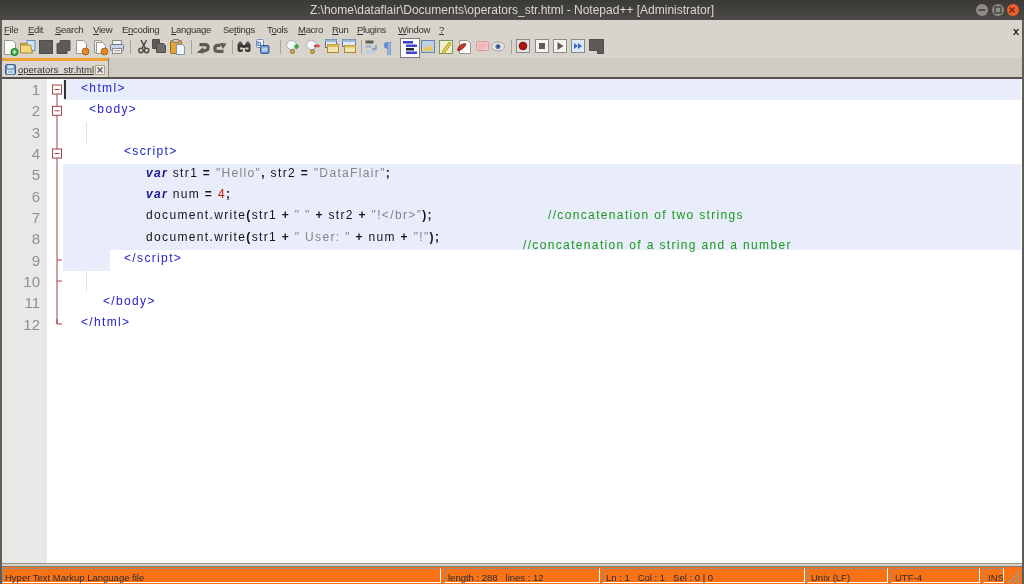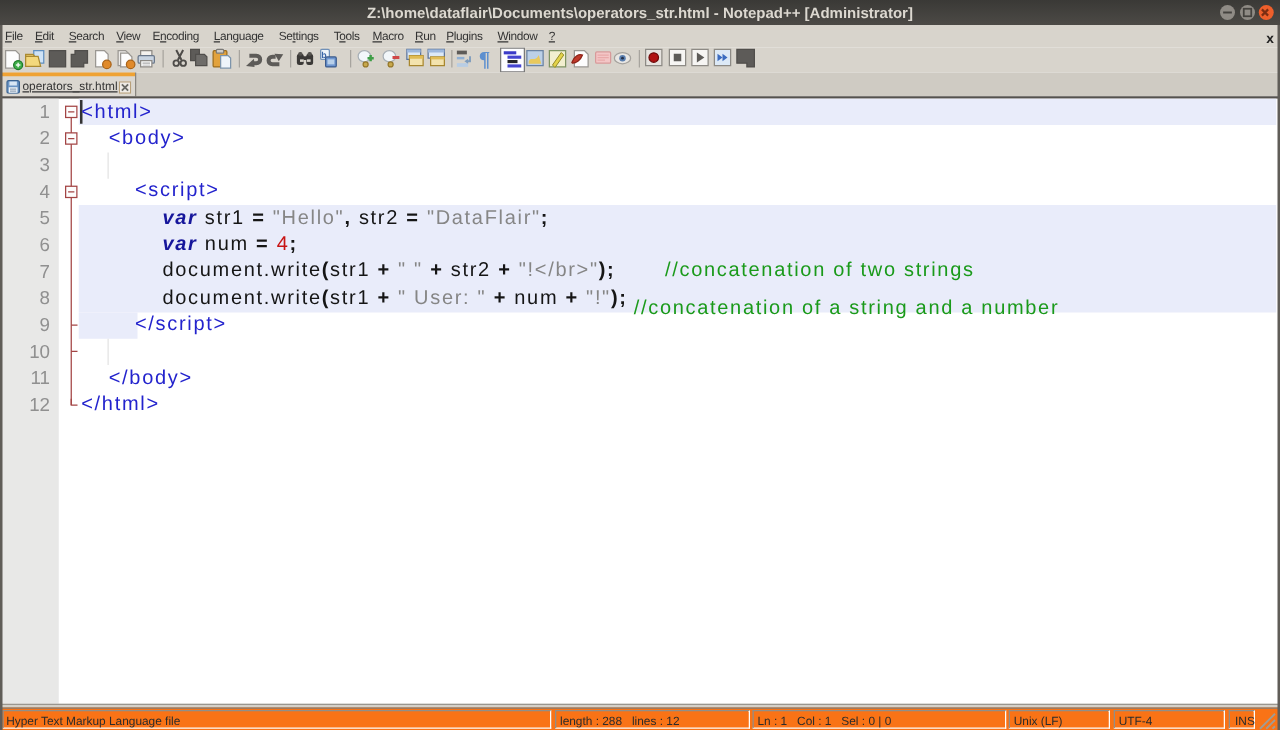--- a/index.html
+++ b/index.html
@@ -2,40 +2,40 @@
 <html><head>
 <meta charset="utf-8">
 <style>
   * { margin:0; padding:0; box-sizing:border-box; }
   html,body { width:1024px; height:584px; overflow:hidden; }
   body { font-family:"Liberation Sans", sans-serif; position:relative; background:#fff; }
   .abs { position:absolute; }
   
   #titlebar { left:0; top:0; width:1024px; height:20px;
     background:linear-gradient(#3a3936,#4c4a46); }
-  #titletxt { width:1024px; top:3px; text-align:center; font-size:12px; font-weight:bold;
+  #titletxt { width:1024px; top:3px; text-align:center; font-size:12px; font-weight:normal;
     color:#dcd8d0; letter-spacing:0; }
   .winbtn { top:4px; width:12px; height:12px; border-radius:50%; }
   
   #menubar { left:0; top:20px; width:1024px; height:18px; background:#d8d4cc; }
   .mi { top:4px; font-size:9.5px; letter-spacing:-0.3px; color:#333; white-space:pre; }
   
   #toolbar { left:0; top:38px; width:1024px; height:20px; background:#d8d4cc; }
   
   #tabbar { left:0; top:58px; width:1024px; height:19px; background:#cfcbc3; }
   #tab { left:1px; top:58px; width:107px; height:19px; background:#dbd7d0;
     border-top:3px solid #efa233; }
   #tabtxt { left:17px; top:3px; font-size:9.5px; color:#333;text-decoration:underline; }
   
   #edtop { left:0; top:77px; width:1024px; height:2px; background:#55524e; }
   #editor { left:0; top:79px; width:1024px; height:484px; background:#ffffff; }
   #gutter { left:0; top:0; width:47px; height:484px; background:#e8e8e7; }
   .lnum { width:40px; text-align:right; font-size:15px; color:#909090; }
   .row { left:63px; width:958px; height:21px; background:#e9ecfa; }
-  .code { font-size:16px; letter-spacing:1.35px; white-space:pre; color:#151515; }
+  .code { font-size:12px; letter-spacing:1.35px; white-space:pre; color:#151515;margin-left:16px; }
   .b { font-weight:bold; }
   .tag { color:#2323cd; }
   .kw { color:#16169b; font-weight:bold; font-style:italic; }
   .st { color:#868686; }
   .nu { color:#c81414; }
   .cm { color:#1a9a1a; }
   
   #statwrap { left:0; top:563px; width:1024px; height:21px; background:#d5d1c9; border-top:1px solid #9a968f;}
   #statusbar { left:0; top:566px; width:1024px; height:29px; background:#f97316; border-top:1px solid #807d77; }
   .sect { top:1px; height:15px; border:1px solid; border-color:#918e88 #fdfdfb #fdfdfb #918e88; }
@@ -292,21 +292,21 @@
         <line x1="7.5" y1="74.5" x2="12.5" y2="74.5" stroke="#a34444"></line>
       </g>
     </svg>
     <div class="abs" style="left:86px;top:43px;width:1px;height:21px;background:#e3e3e3"></div>
     <div class="abs" style="left:86px;top:192px;width:1px;height:21px;background:#e3e3e3"></div>
 
     <div class="abs" style="left:64px;top:1px;width:2px;height:19px;background:#333"></div>
 
     <div id="codelines">
       <div class="abs code" style="left:65px; top:1.5px"><span class="tag">&lt;html&gt;</span></div>
-      <div class="abs code" style="left:87px; top:22.83px"><span class="tag">&lt;body&gt;</span></div>
+      <div class="abs code" style="left:73px; top:22.83px"><span class="tag">&lt;body&gt;</span></div>
       <div class="abs code" style="left:108px; top:65.49px"><span class="tag">&lt;script&gt;</span></div>
       <div class="abs code" style="left:130px; top:86.82px"><span class="kw">var</span> str1 <span class="b">=</span> <span class="st">"Hello"</span><span class="b">,</span> str2 <span class="b">=</span> <span class="st">"DataFlair"</span><span class="b">;</span></div>
       <div class="abs code" style="left:130px; top:108.14999999999999px"><span class="kw">var</span> num <span class="b">=</span> <span class="nu">4</span><span class="b">;</span></div>
       <div class="abs code" style="left:130px; top:129.48px">document.write<span class="b">(</span>str1 <span class="b">+</span> <span class="st">" "</span> <span class="b">+</span> str2 <span class="b">+</span> <span class="st">"!&lt;/br&gt;"</span><span class="b">);</span></div>
       <div class="abs code" style="left:532px; top:129.48px"><span class="cm">//concatenation of two strings</span></div>
       <div class="abs code" style="left:130px; top:150.81px">document.write<span class="b">(</span>str1 <span class="b">+</span> <span class="st">" User: "</span> <span class="b">+</span> num <span class="b">+</span> <span class="st">"!"</span><span class="b">);</span></div>
       <div class="abs code" style="left:507px; top:159px"><span class="cm">//concatenation of a string and a number</span></div>
       <div class="abs code" style="left:108px; top:172.14px"><span class="tag">&lt;/script&gt;</span></div>
       <div class="abs code" style="left:87px; top:214.79999999999998px"><span class="tag">&lt;/body&gt;</span></div>
       <div class="abs code" style="left:65px; top:236.13px"><span class="tag">&lt;/html&gt;</span></div>

